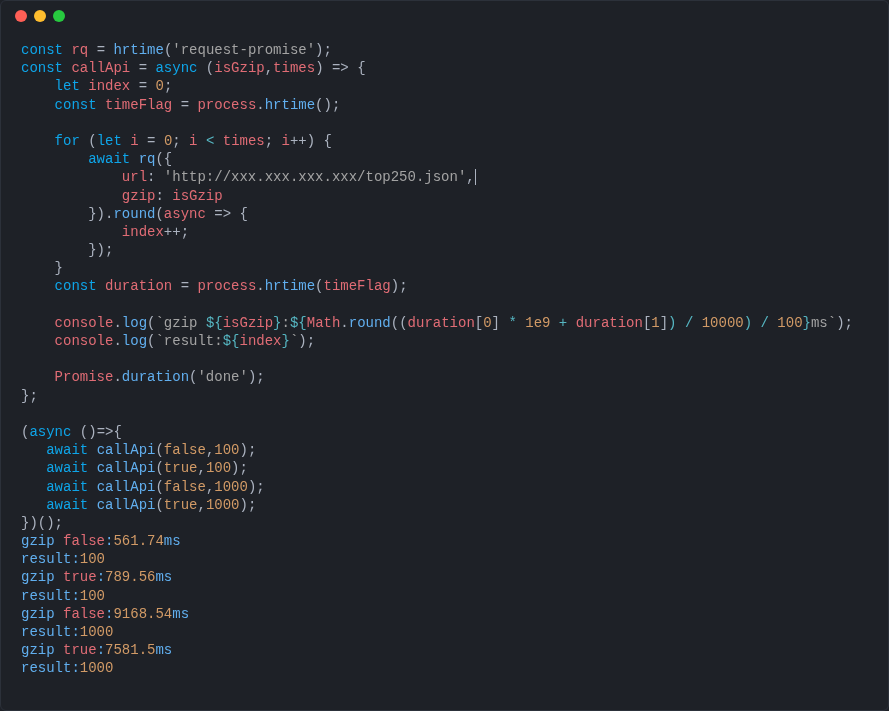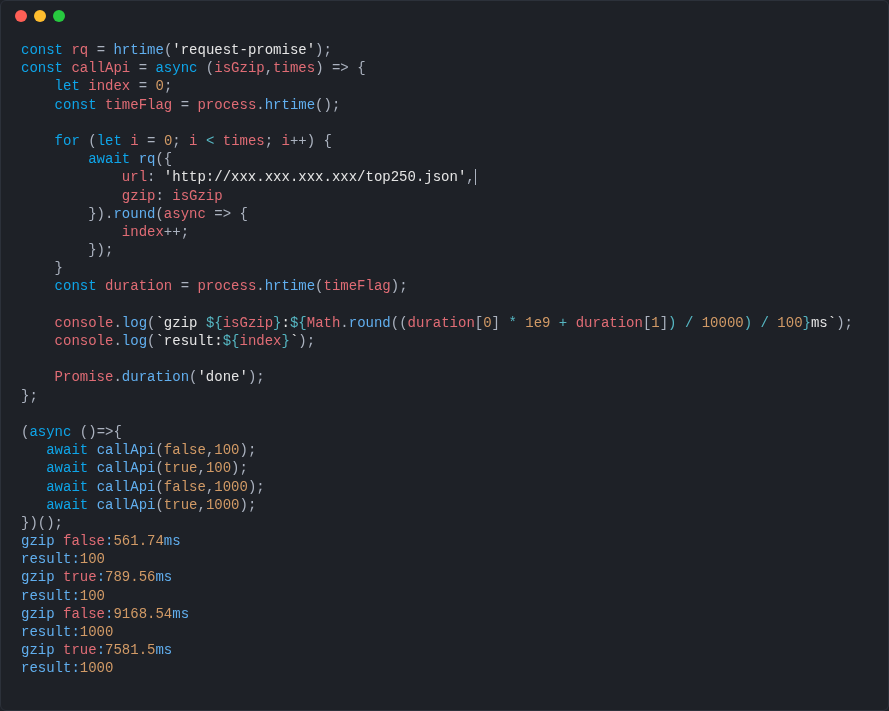--- a/index.html
+++ b/index.html
@@ -37,21 +37,21 @@
   .dot.green { background: #27c93f; }
   .code {
     padding: 10px 20px;
     white-space: pre;
     letter-spacing: 0;
   }
   .kw   { color: #0ea5e9; }         
   .var  { color: #e06c75; }         
   .fn   { color: #61afef; }         
   .w    { color: #abb2bf; }         
-  .str  { color: #e5e5e5; }         
+  .str  { color: #a3a3a3; }         
   .num  { color: #d19a66; }         
   .cyan { color: #56b6c2; }
   .orange { color: #d19a66; }
   .cursor { border-right: 1px solid #abb2bf; }
 </style>
 </head>
 <body>
 
 <div class="window">
   <div class="titlebar">

